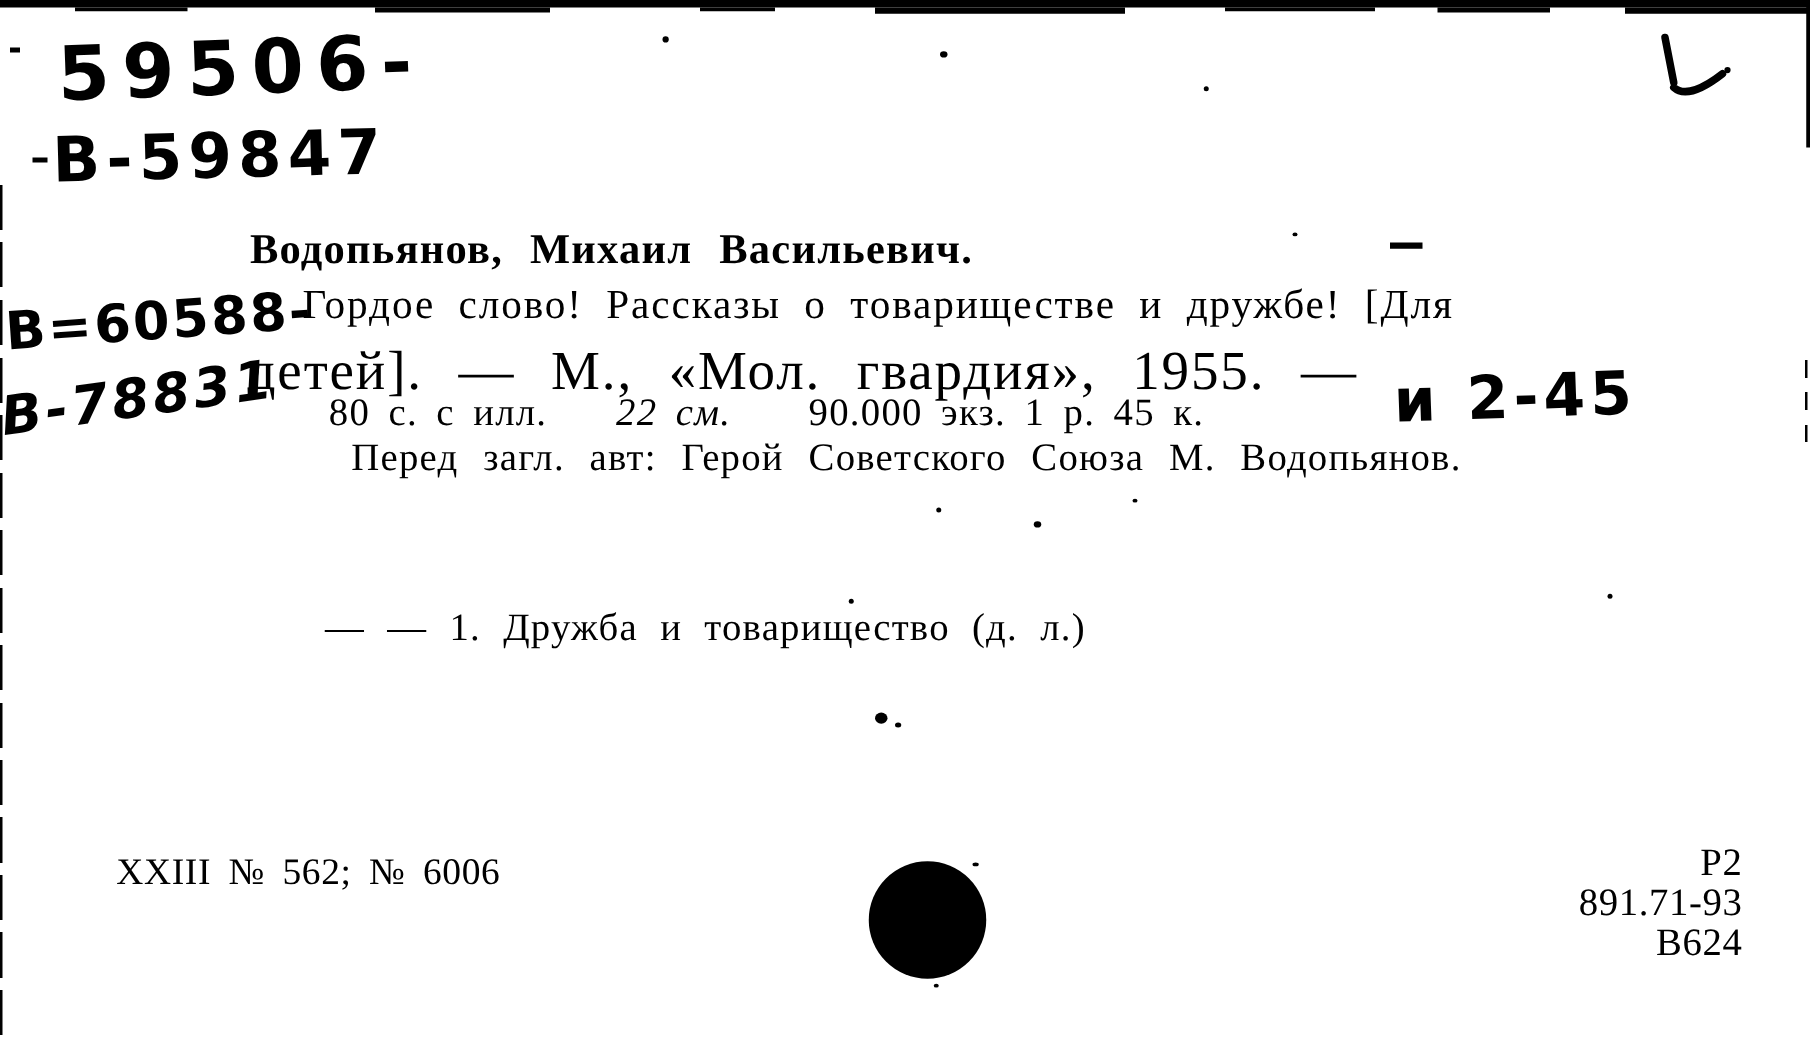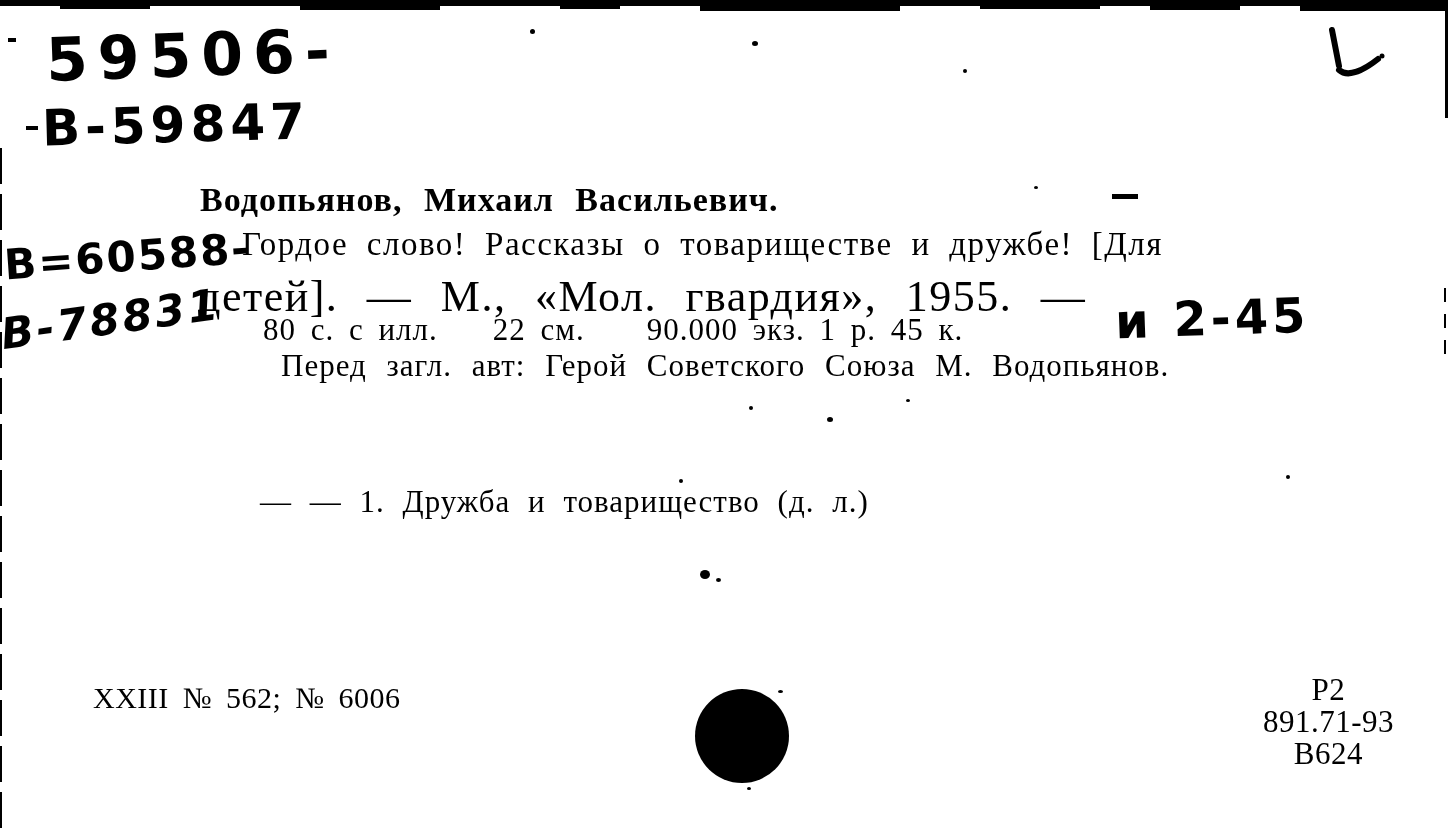--- a/index.html
+++ b/index.html
@@ -14,26 +14,26 @@
   
   .print{position:absolute;white-space:nowrap;}
   .author{
     left:200px;top:181px;
     font-size:34px;font-weight:bold;
     letter-spacing:1px;word-spacing:12px;
   }
   .title-l1{left:242px;top:226px;font-size:33px;letter-spacing:1.5px;word-spacing:9px;}
   .title-l2{left:198px;top:271px;font-size:44px;letter-spacing:1.5px;word-spacing:16px;}
   .collation-row{left:263px;top:312px;font-size:31px;letter-spacing:1px;word-spacing:6px;display:flex;}
-  .collation-row .seg2{margin-left:55px;}
+  .collation-row .seg2{margin-left:55px;font-style:italic;}
   .collation-row .seg3{margin-left:62px;}
   .note{left:261px;top:348px;font-size:31px;letter-spacing:1px;word-spacing:11px;margin-left:20px;}
   .subject{left:260px;top:484px;font-size:31px;letter-spacing:1px;word-spacing:9px;text-align:center;}
   .footer-left{left:93px;top:680px;font-size:30px;line-height:35px;letter-spacing:.5px;word-spacing:6px;}
-  .footer-right{right:54px;top:674px;font-size:31px;line-height:32px;text-align:center;letter-spacing:.5px;}
+  .footer-right{right:54px;top:674px;font-size:31px;line-height:32px;text-align:right;letter-spacing:.5px;}
   
   .hw{
     position:absolute;white-space:nowrap;
     font-family:"DejaVu Sans", sans-serif;
     font-weight:bold;color:#000;
   }
   .hw-top{left:46px;top:20px;font-size:60px;letter-spacing:10px;transform:rotate(-2deg);}
   .hw-second{left:42px;top:96px;font-size:50px;letter-spacing:5px;transform:rotate(-1.5deg);}
   .hw-margin1{left:4px;top:232px;font-size:42px;letter-spacing:2px;transform:rotate(-4deg);}
   .hw-margin2{left:0px;top:294px;font-size:43px;letter-spacing:3px;font-style:italic;transform:rotate(-8deg);}

